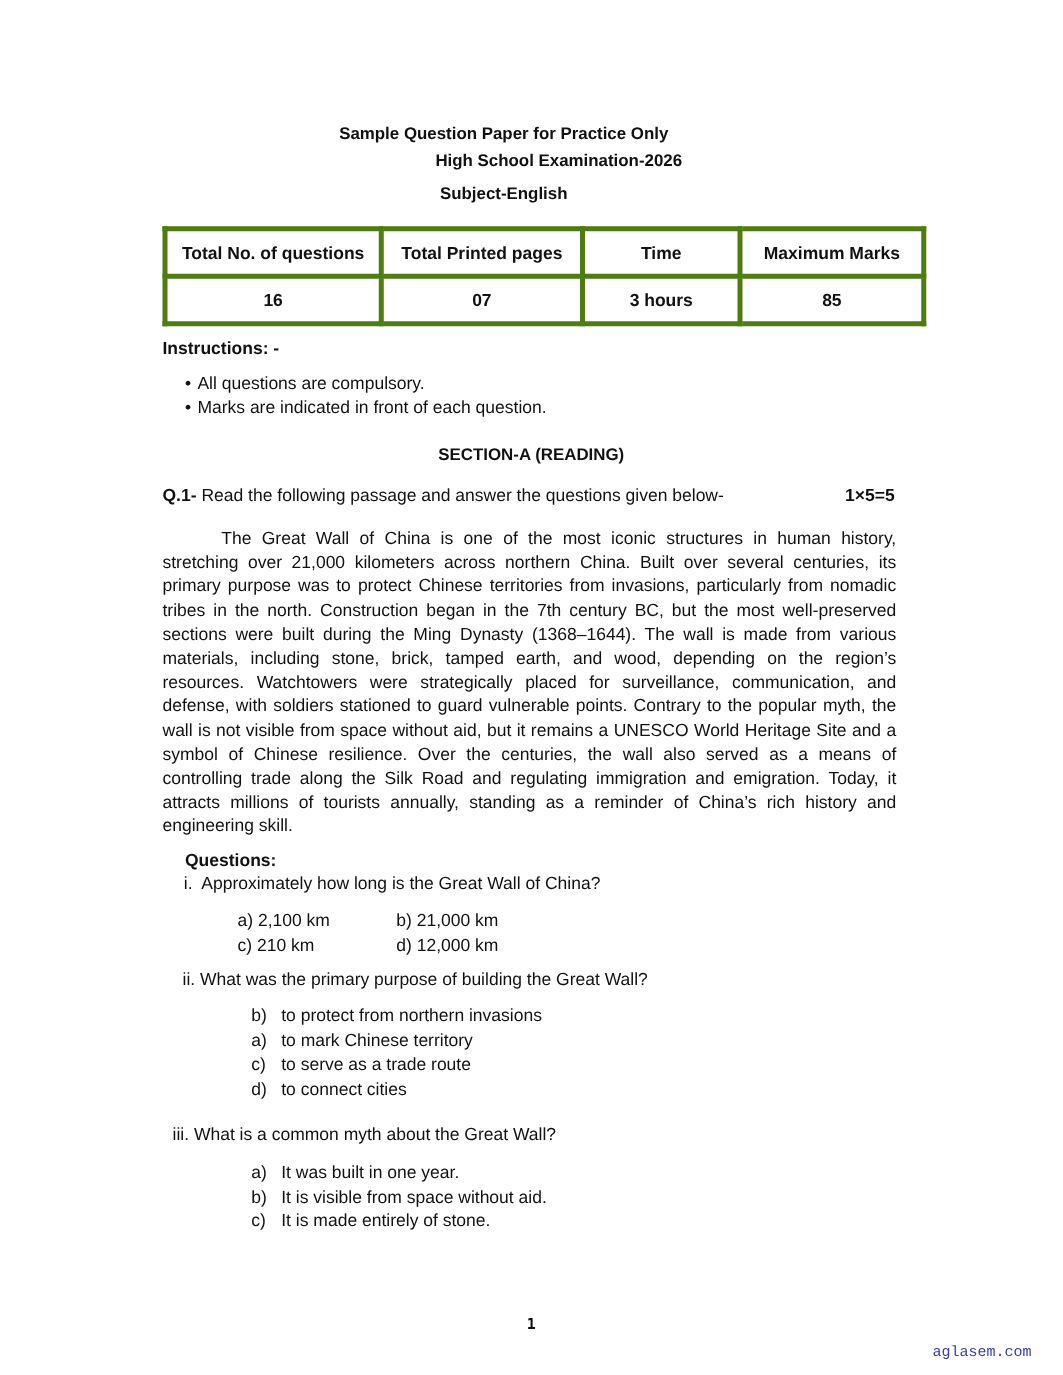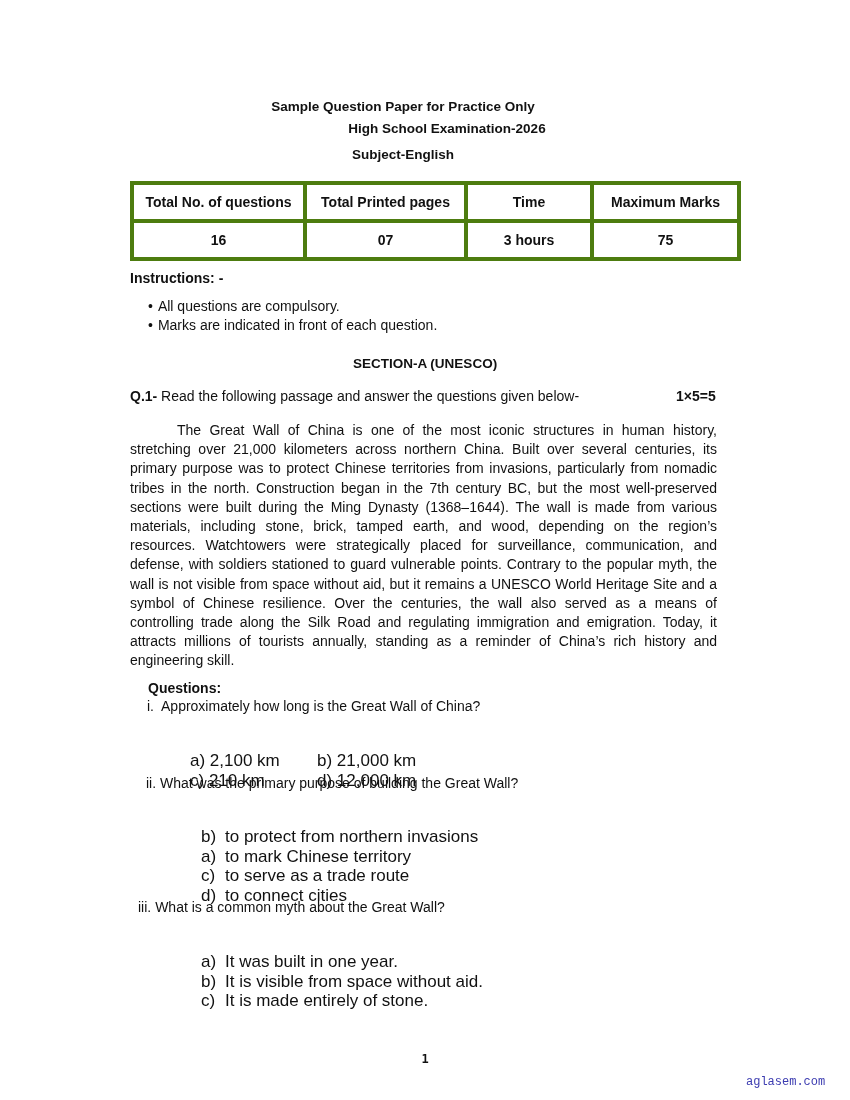--- a/index.html
+++ b/index.html
@@ -26,21 +26,21 @@
     .q1 { left: 130px; top: 388px; font-size: 14px; }
     .q1 .qn { font-weight: bold; }
     .q1-marks { left: 676px; top: 388px; font-weight: bold; font-size: 14px; }
 
     .passage {
       left: 130px; top: 421px; width: 587px; font-size: 14px;
       line-height: 19.2px; text-align: justify; text-indent: 47px;
     }
     .q-head { left: 148px; top: 680px; font-weight: bold; font-size: 14px; }
     .qtext { font-size: 14px; }
-    .opt { font-size: 17px; line-height: 19.5px; margin-top: 24px; }
+    .opt { font-size: 14px; line-height: 19.5px; }
     .opt-row span.lbl { display: inline-block; width: 24px; }
     .grid-opts { display: grid; grid-template-columns: 127px 160px; row-gap: 0; }
 
     .page-num { left: 0; width: 850px; top: 1052px; text-align: center; font-size: 12px; font-family: "DejaVu Sans Mono", monospace; font-weight: bold; }
     .watermark { left: 746px; top: 1075px; font-size: 12px; font-family: "Liberation Mono", monospace; color: #3b3bb0; }
   </style>
 </head>
 <body>
 
 <div class="abs title-line" style="top:99px;">Sample Question Paper for Practice Only</div>
@@ -52,32 +52,32 @@
       <tr>
     <td style="width:169px">Total No. of questions</td>
     <td style="width:157px">Total Printed pages</td>
     <td style="width:122px">Time</td>
     <td>Maximum Marks</td>
   </tr>
   <tr>
     <td>16</td>
     <td>07</td>
     <td>3 hours</td>
-    <td>75</td>
+    <td>85</td>
   </tr>
 </tbody>
   </table>
 
 <div class="abs instr-head">Instructions: -</div>
 <div class="abs bullets">
   <div>All questions are compulsory.</div>
   <div>Marks are indicated in front of each question.</div>
 </div>
 
-<div class="abs section">SECTION-A (UNESCO)</div>
+<div class="abs section">SECTION-A (READING)</div>
 
 <div class="abs q1"><span class="qn">Q.1-</span><span> Read the following passage and answer the questions given below-</span></div>
 <div class="abs q1-marks">1×5=5</div>
 
 <div class="abs passage">The Great Wall of China is one of the most iconic structures in human history, stretching over 21,000 kilometers across northern China. Built over several centuries, its primary purpose was to protect Chinese territories from invasions, particularly from nomadic tribes in the north. Construction began in the 7th century BC, but the most well-preserved sections were built during the Ming Dynasty (1368–1644). The wall is made from various materials, including stone, brick, tamped earth, and wood, depending on the region’s resources. Watchtowers were strategically placed for surveillance, communication, and defense, with soldiers stationed to guard vulnerable points. Contrary to the popular myth, the wall is not visible from space without aid, but it remains a UNESCO World Heritage Site and a symbol of Chinese resilience. Over the centuries, the wall also served as a means of controlling trade along the Silk Road and regulating immigration and emigration. Today, it attracts millions of tourists annually, standing as a reminder of China’s rich history and engineering skill.</div>
 
 <div class="abs q-head">Questions:</div>
 
 <div class="abs qtext" style="left:147px; top:698px;">
   <span>i.</span>&nbsp;

